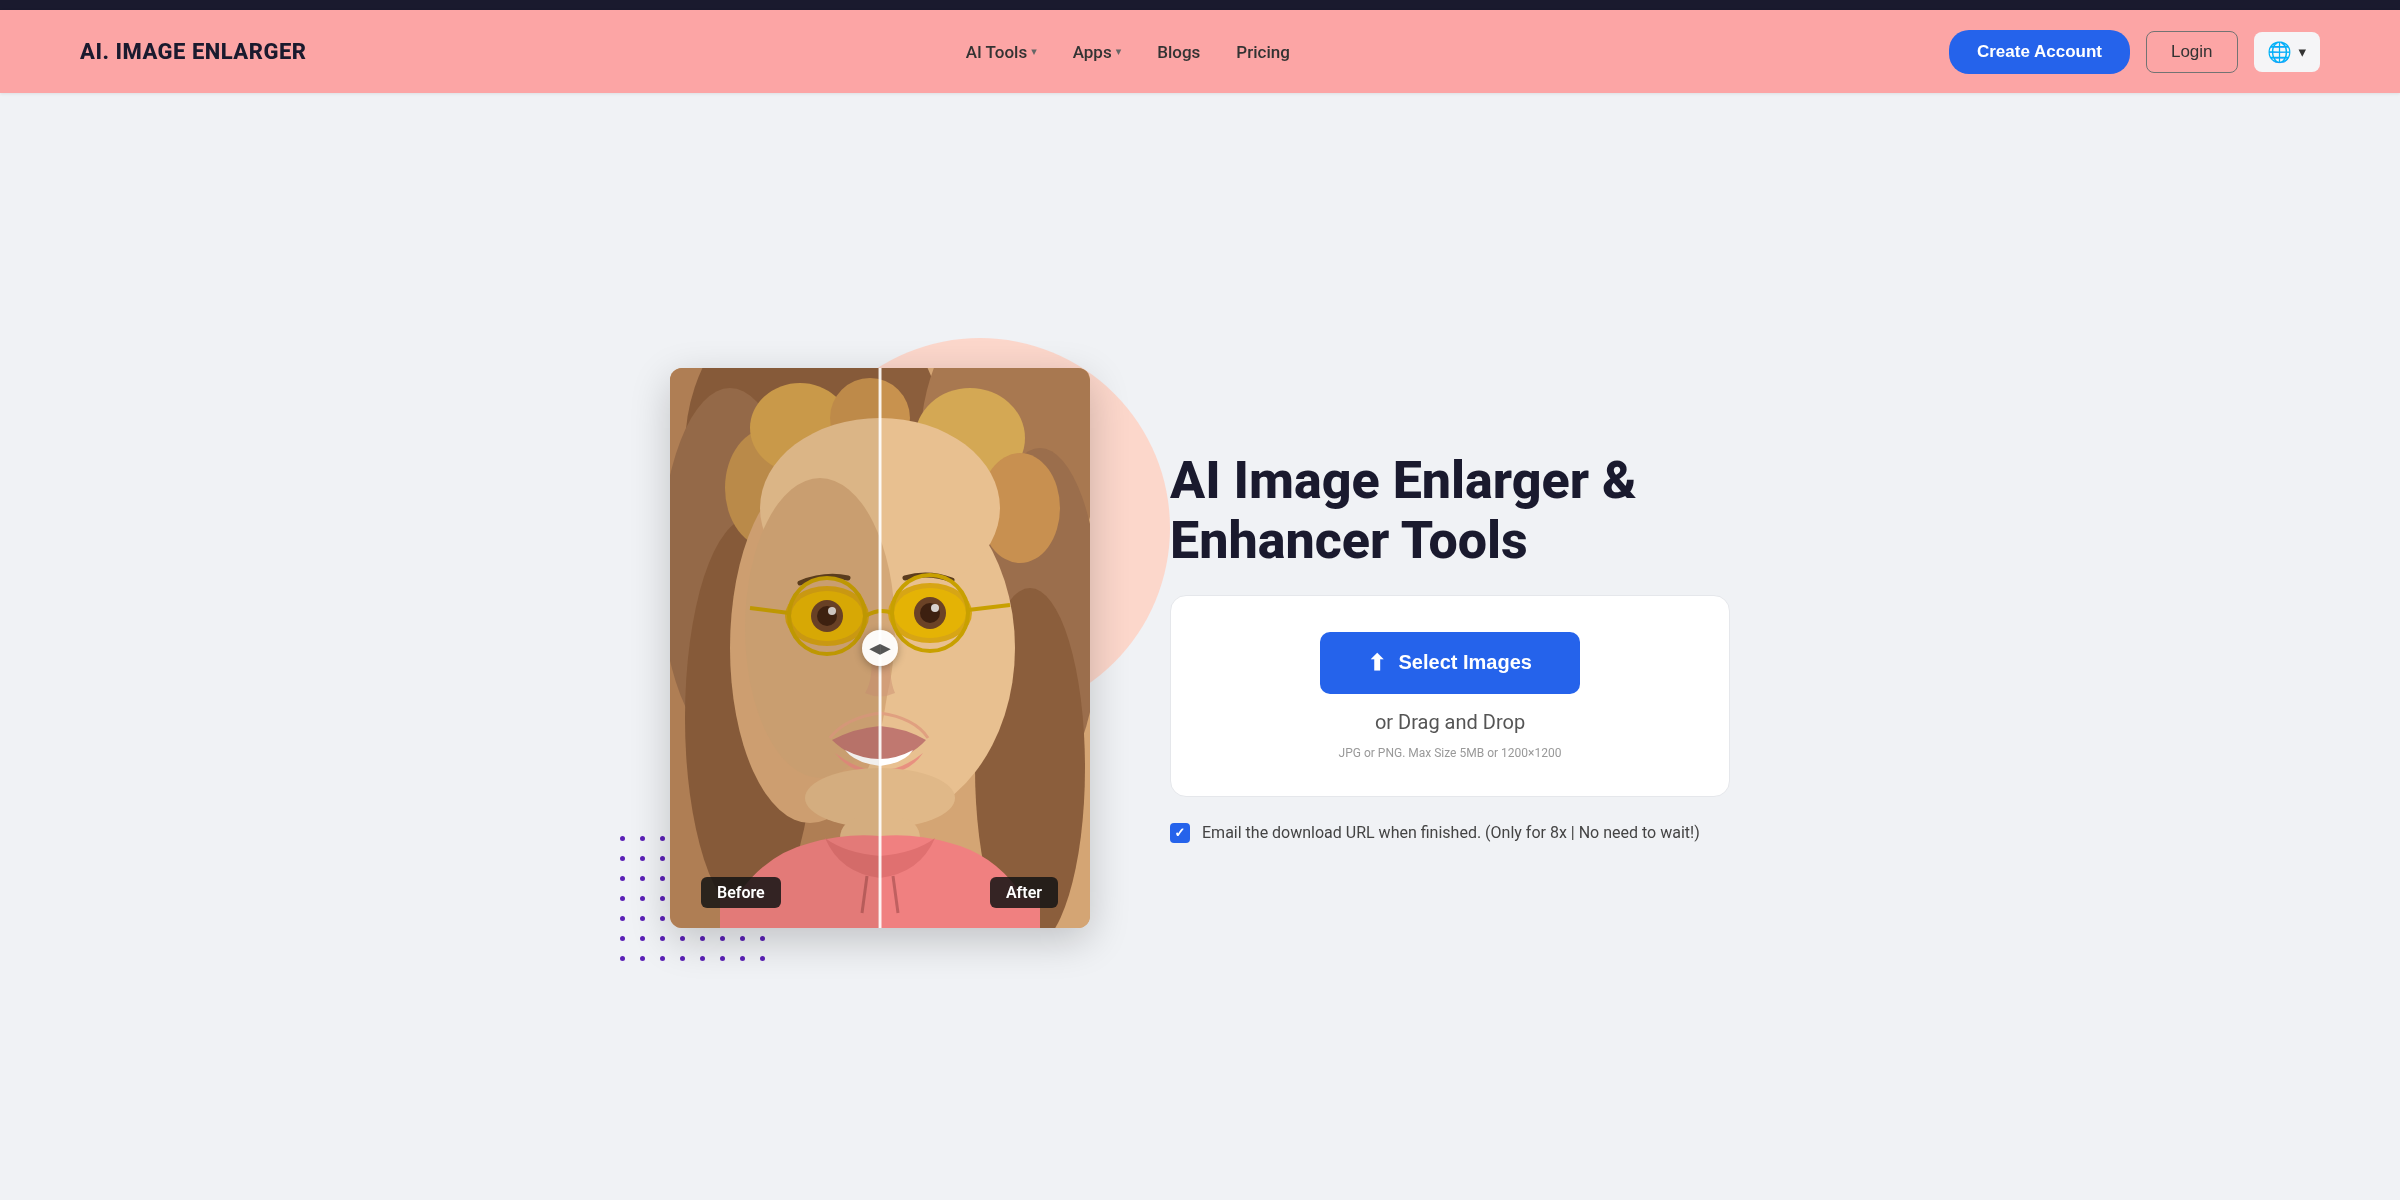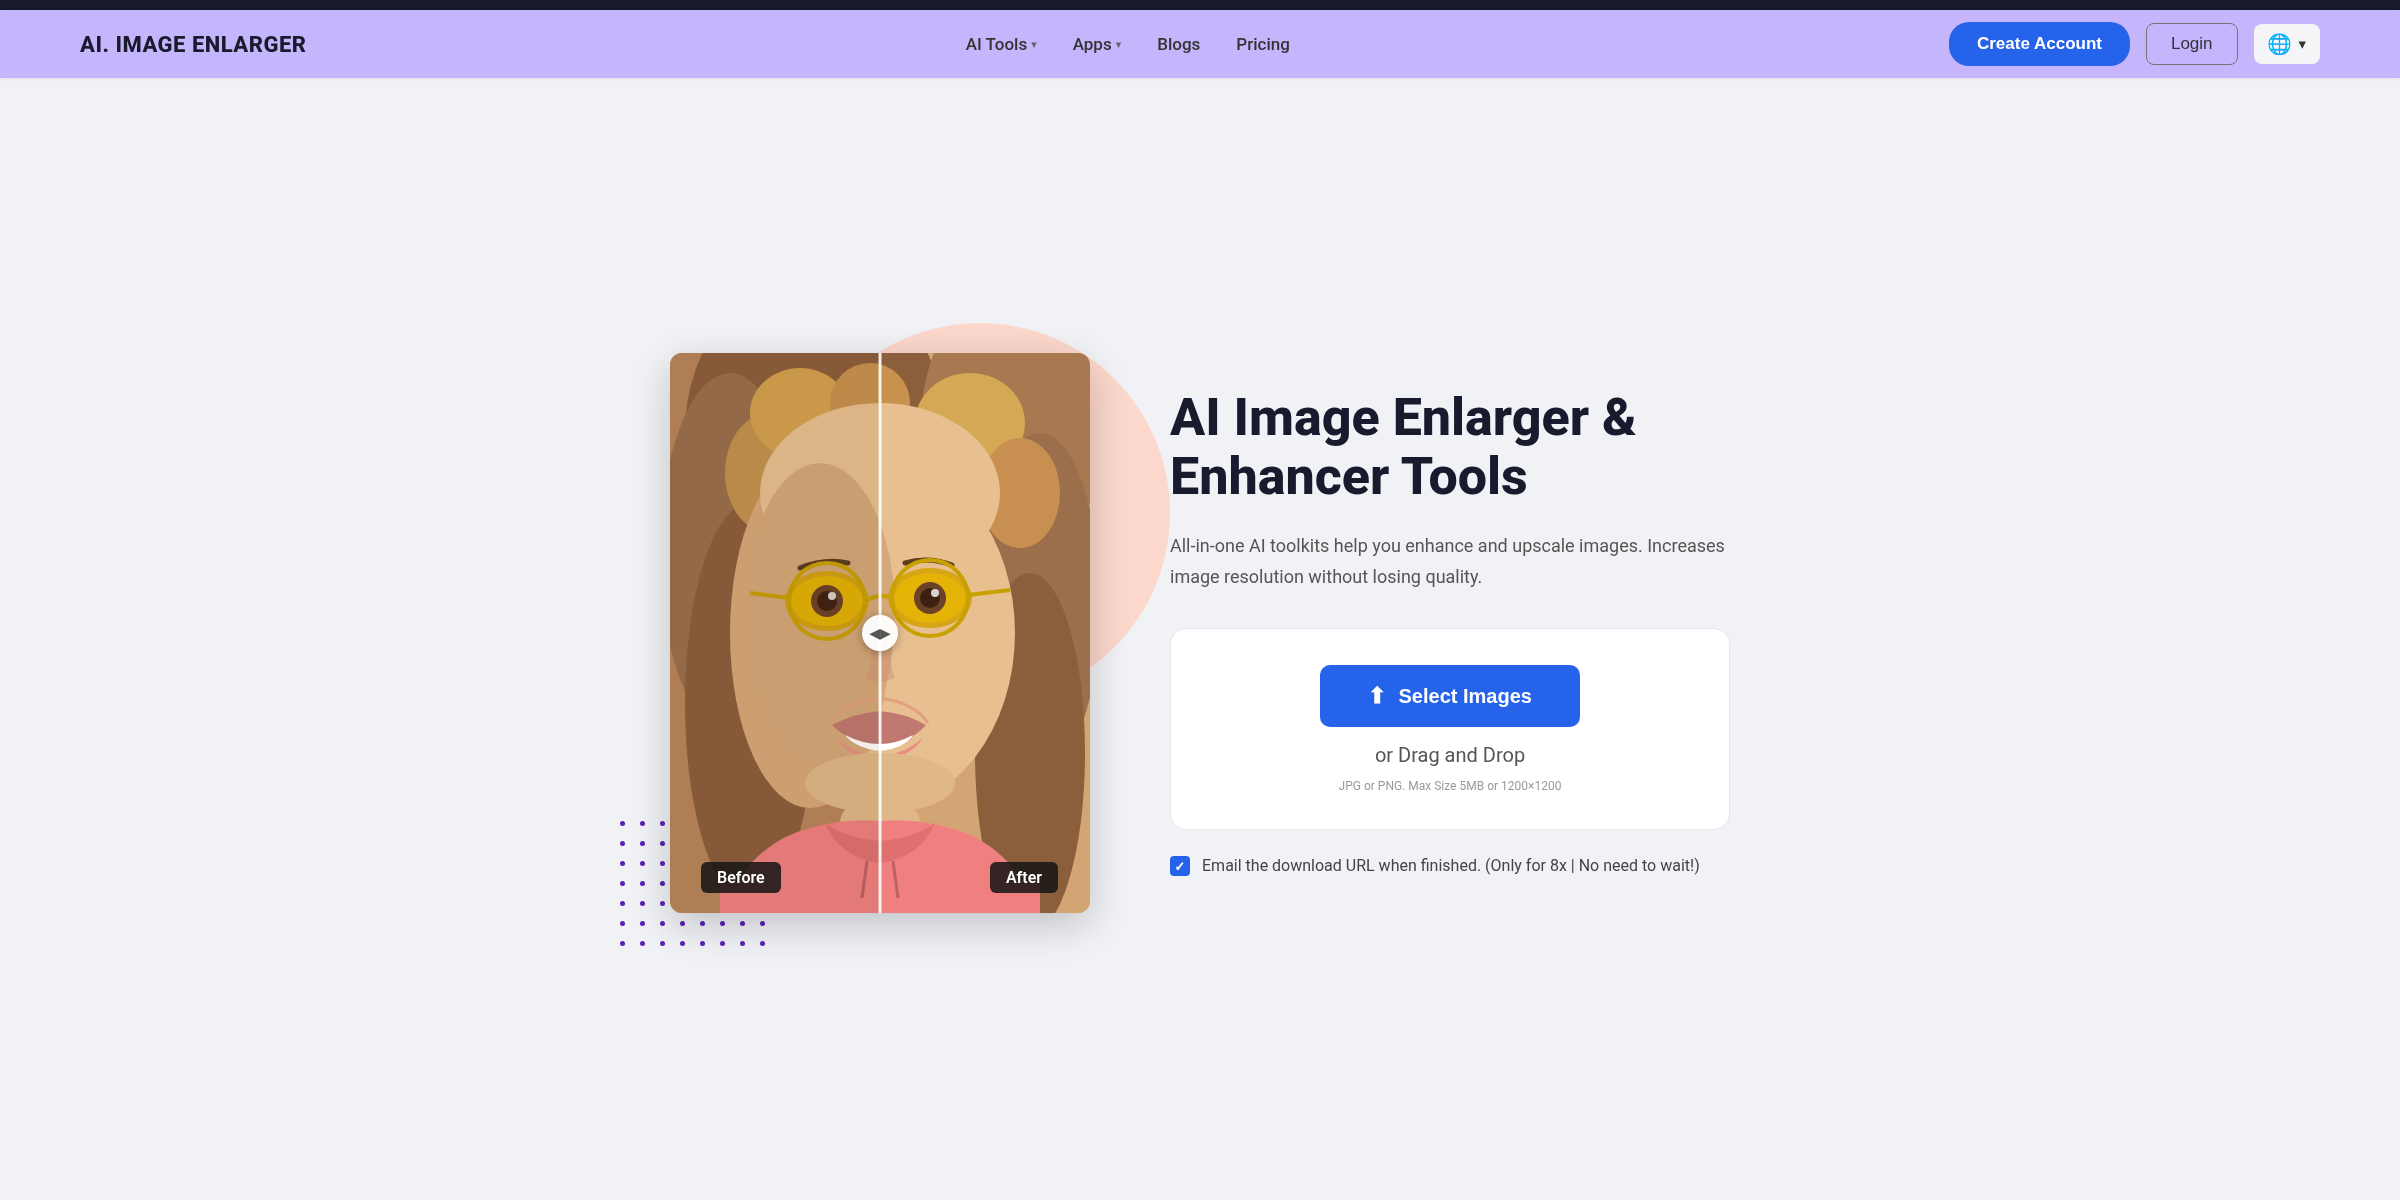--- a/index.html
+++ b/index.html
@@ -12,23 +12,23 @@
 
     
     .top-bar {
       background: #1a1a2e;
       height: 10px;
       width: 100%;
     }
 
     
     .navbar {
-      background: #c4b5fd;
+      background: #fca5a5;
       padding: 12px 80px;
-      height: 68px;
+      height: 83px;
       display: flex;
       align-items: center;
       justify-content: space-between;
       box-shadow: 0 1px 3px rgba(0,0,0,0.08);
     }
     .nav-logo {
       font-size: 22px;
       font-weight: 800;
       color: #1a1a2e;
       letter-spacing: 0.5px;
@@ -483,21 +483,20 @@
       </div>
 
       
       <div class="label-before">Before</div>
       <div class="label-after">After</div>
     </div>
   </div>
 
   <div class="right-content">
     <h1 class="hero-title">AI Image Enlarger &amp; Enhancer Tools</h1>
-    <p class="hero-subtitle">All-in-one AI toolkits help you enhance and upscale images. Increases image resolution without losing quality.</p>
 
     <div class="upload-box">
       <button class="btn-select">
         <span class="upload-icon">⬆</span>
         <span>Select Images</span>
       </button>
       <p class="drag-drop-text">or Drag and Drop</p>
       <p class="file-info-text">JPG or PNG. Max Size 5MB or 1200×1200</p>
     </div>
 

